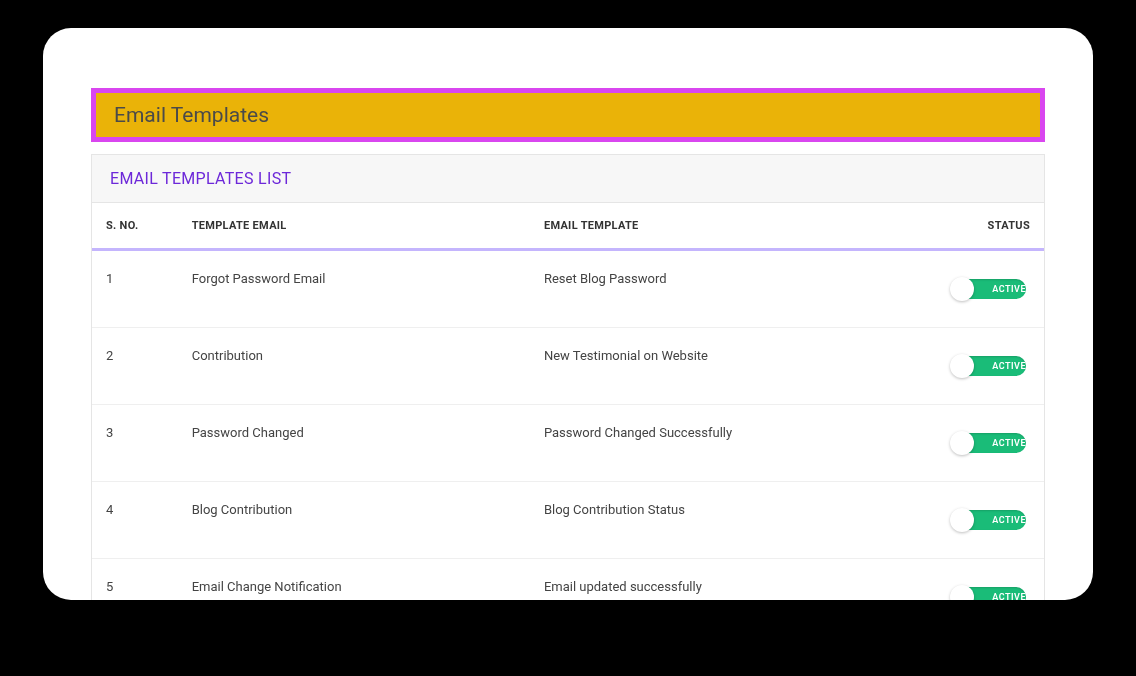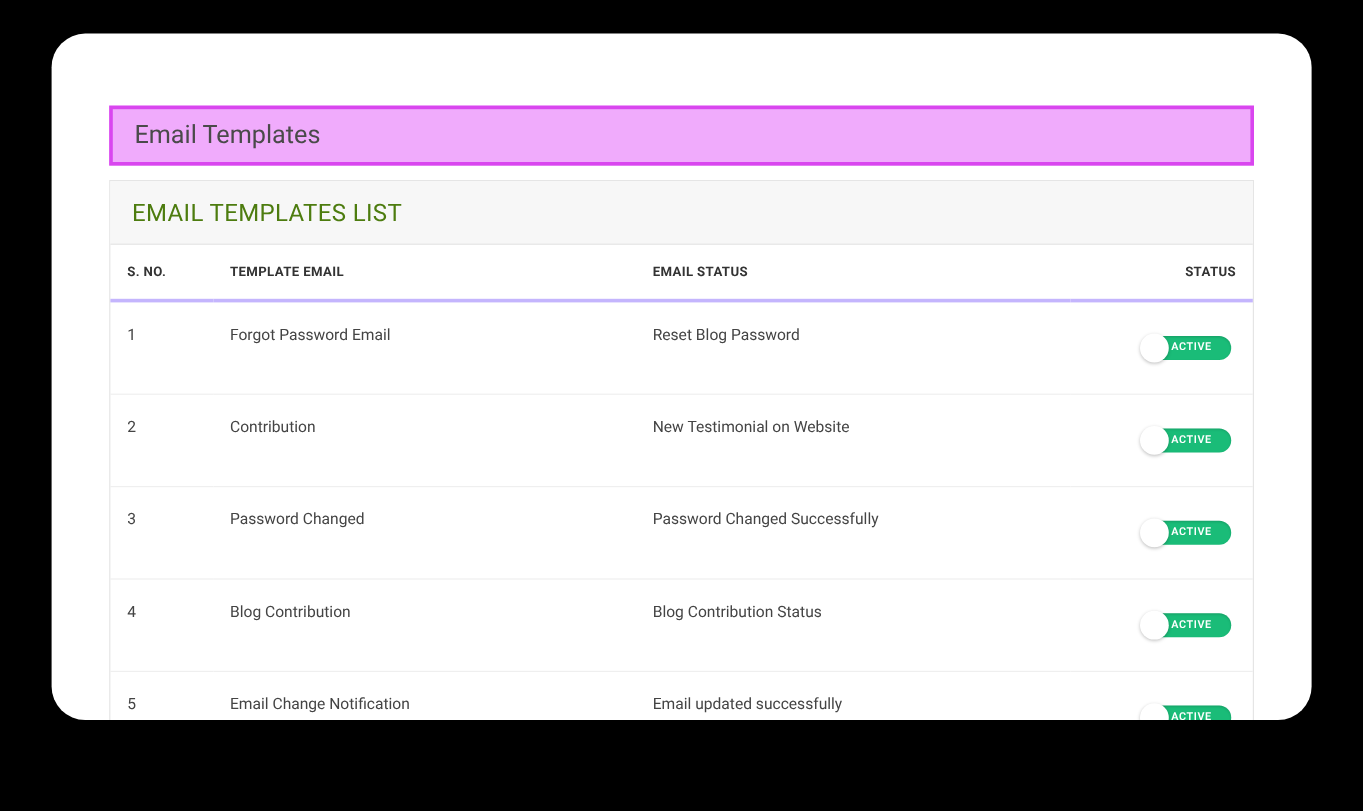--- a/index.html
+++ b/index.html
@@ -20,42 +20,42 @@
     .card {
       background: #fff;
       border-radius: 28px;
       width: 1050px;
       height: 572px;
       box-shadow: 0 16px 40px rgba(0,0,0,0.35);
       padding: 60px 48px 40px 48px;
       overflow: hidden;
     }
     .page-header {
-      background: #f0abfc;
-      border: 3px solid #d946ef;
+      background: #eab308;
+      border: 5px solid #d946ef;
       padding: 10px 18px;
     }
     .page-title {
       font-size: 21px;
       font-weight: 400;
       color: #4a4a4a;
     }
     .panel {
       border: 1px solid #e5e5e5;
       margin-top: 12px;
     }
     .panel-header {
       background: #f7f7f7;
       border-bottom: 1px solid #e5e5e5;
       padding: 14px 18px;
     }
     .panel-title {
-      font-size: 20px;
+      font-size: 16px;
       font-weight: 400;
-      color: #4d7c0f;
+      color: #6d28d9;
       letter-spacing: 0.3px;
     }
     table {
       width: 100%;
       border-collapse: collapse;
     }
     thead th {
       text-align: left;
       font-size: 11px;
       font-weight: 700;
@@ -83,20 +83,21 @@
       display: inline-flex;
       align-items: center;
       position: relative;
       width: 72px;
       height: 20px;
       border-radius: 12px;
       background: #1abc78;
       cursor: pointer;
       padding-left: 22px;
       box-shadow: inset 0 1px 2px rgba(0,0,0,0.15);
+      justify-content: flex-end;
     }
     .toggle-knob {
       position: absolute;
       left: -4px;
       top: -2px;
       width: 24px;
       height: 24px;
       background: #fff;
       border-radius: 50%;
       box-shadow: 0 1px 3px rgba(0,0,0,0.25);
@@ -119,21 +120,21 @@
   <div class="panel">
     <div class="panel-header">
       <div class="panel-title">EMAIL TEMPLATES LIST</div>
     </div>
 
     <table>
       <thead>
         <tr>
           <th class="col-sno">S. NO.</th>
           <th class="col-name">TEMPLATE EMAIL</th>
-          <th class="col-subject">EMAIL STATUS</th>
+          <th class="col-subject">EMAIL TEMPLATE</th>
           <th class="col-status">STATUS</th>
         </tr>
       </thead>
       <tbody>
         <tr>
           <td class="col-sno">1</td>
           <td class="col-name">Forgot Password Email</td>
           <td class="col-subject">Reset Blog Password</td>
           <td class="col-status">
             <div class="toggle">

